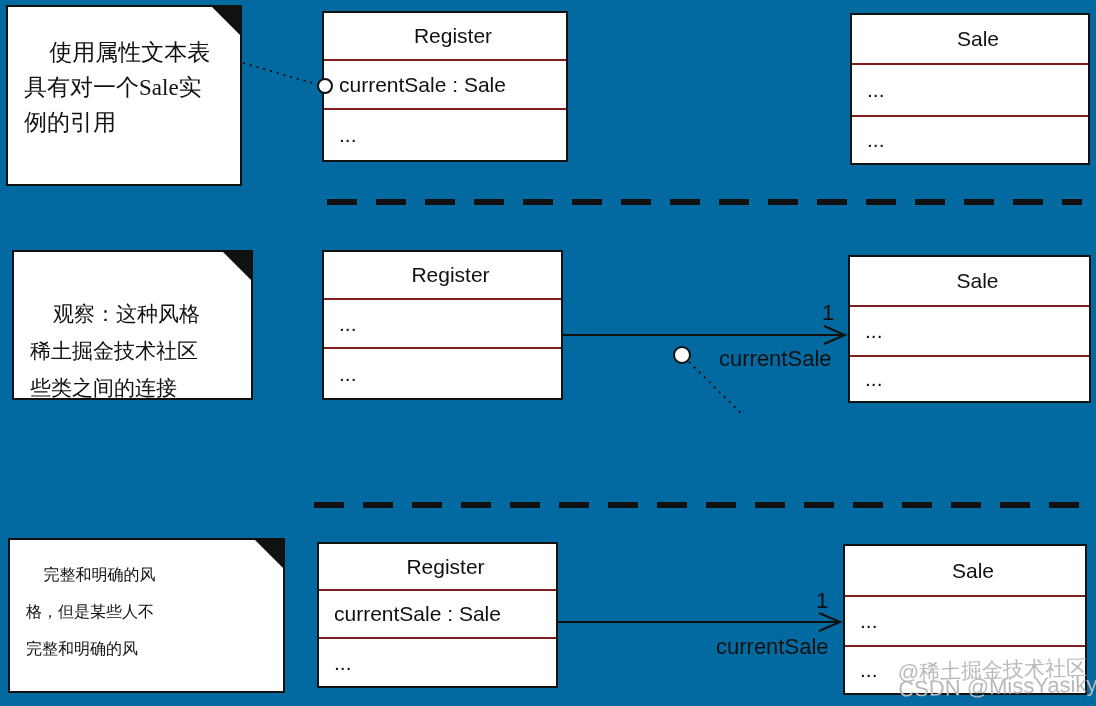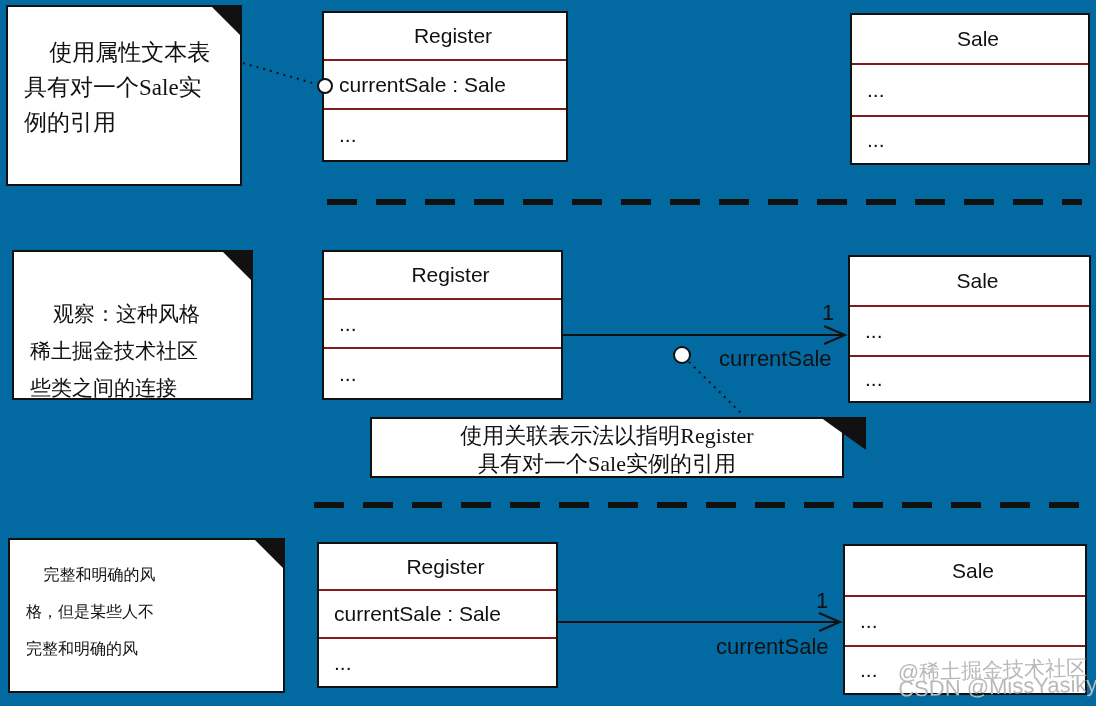--- a/index.html
+++ b/index.html
@@ -158,27 +158,20 @@
 
   <div class="class-box" style="left:848px; top:255px; width:243px; height:148px;">
     <div class="comp title" style="flex:0 0 48px;">Sale</div>
     <div class="comp" style="flex:0 0 50px;">...</div>
     <div class="comp">...</div>
   </div>
 
   <div class="lbl" style="left:822px; top:300px;">1</div>
   <div class="lbl" style="left:719px; top:346px;">currentSale</div>
 
-  <div class="note" style="left:370px; top:417px; width:474px; height:61px;">
-    <div class="fold fold-overhang"></div>
-    <div class="assoc-note-text">
-      <div class="line">使用关联表示法以指明Register</div>
-      <div class="line">具有对一个Sale实例的引用</div>
-    </div>
-  </div>
 
   <div class="note" style="left:8px; top:538px; width:277px; height:155px;">
     <div class="fold"></div>
     <div class="note-text" style="padding-top:16px; line-height:37px; font-size:16px;">
       <div class="line indent">完整和明确的风</div>
       <div class="line">格，但是某些人不</div>
       <div class="line">完整和明确的风</div>
     </div>
   </div>
 

